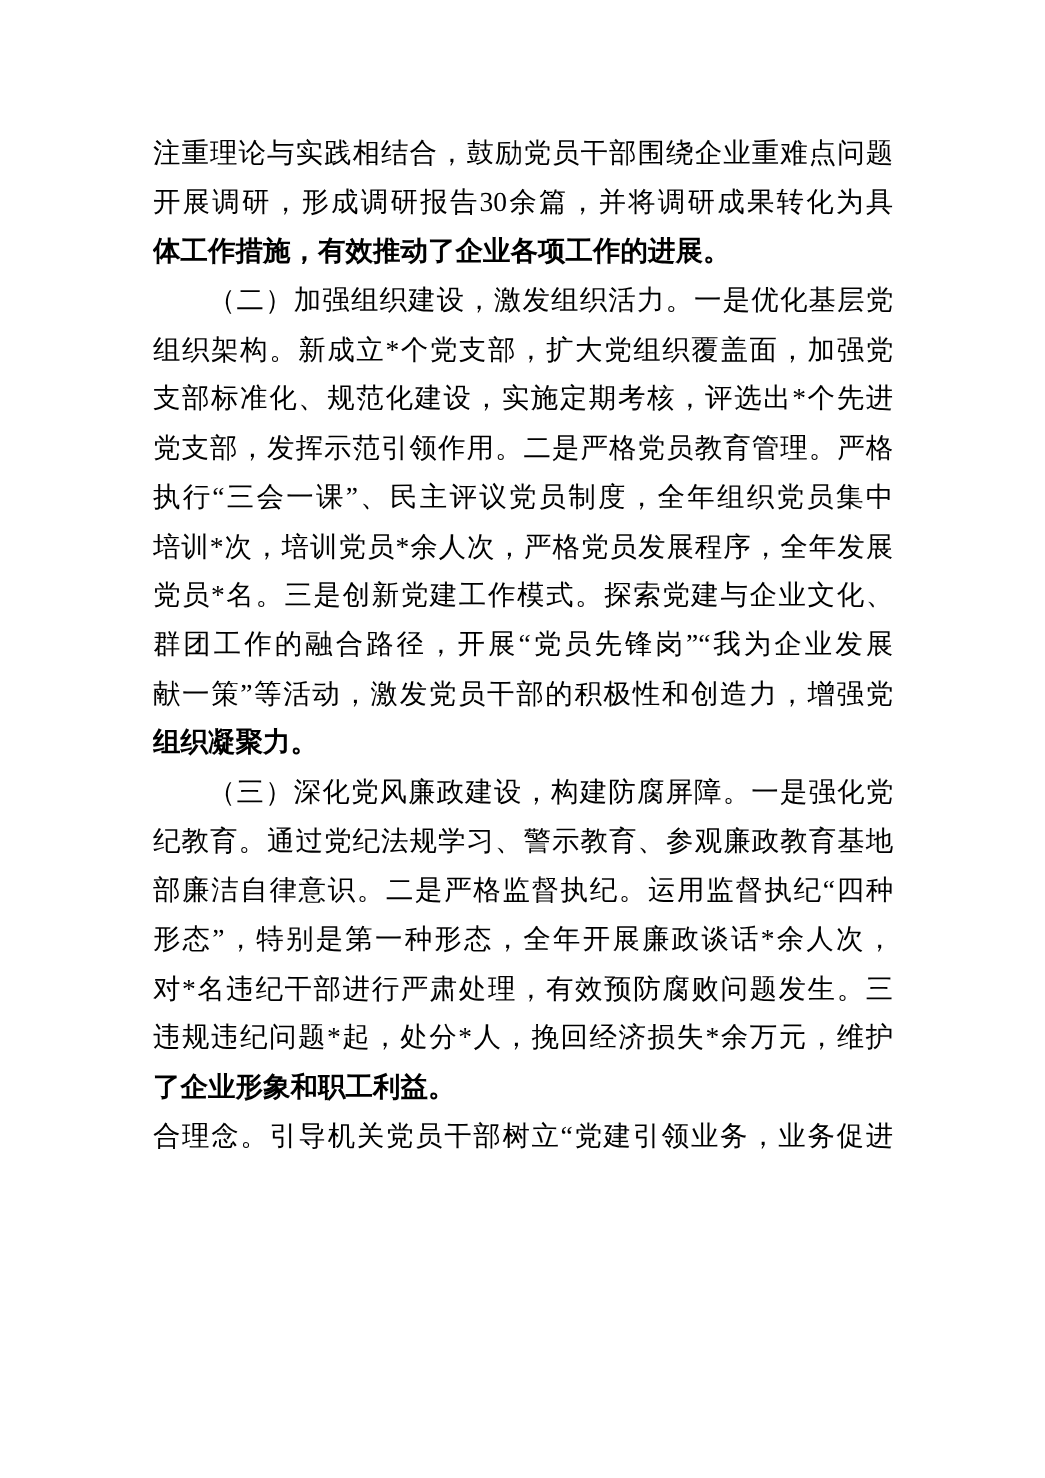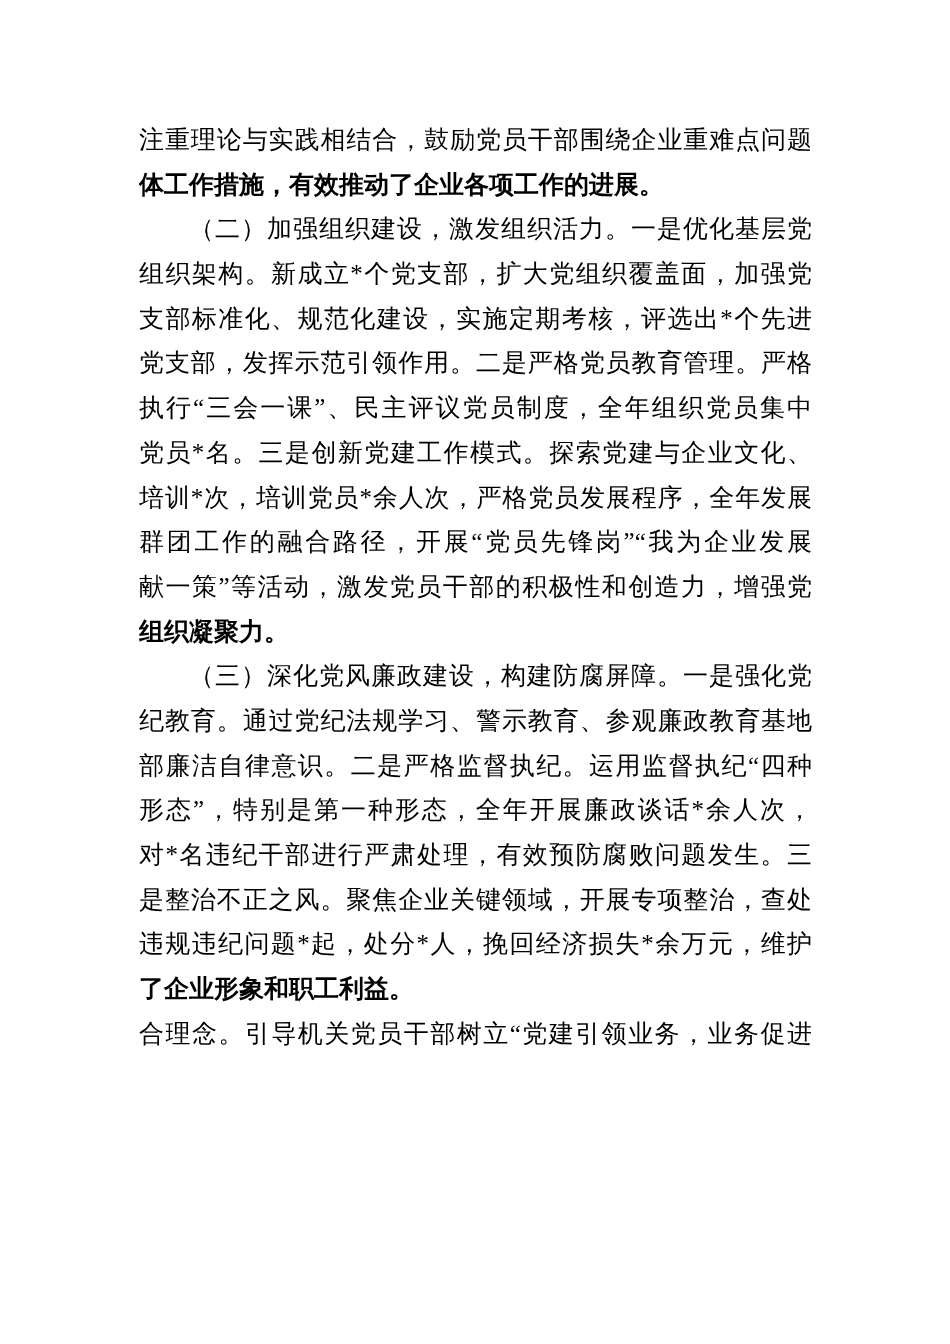--- a/index.html
+++ b/index.html
@@ -33,38 +33,38 @@
   .line.indent { text-indent:2em; }
   .b-seg { font-weight:normal; }
 </style>
 </head>
 <body>
 
 <div class="page">
   <div class="content">
 
     <div class="line"><span>注重理论与实践相结合，鼓励党员干部围绕企业重难点问题</span></div>
+    <div class="line"><span>开展调研，形成调研报告30余篇，并将调研成果转化为具</span></div>
     <div class="line end"><span>体工作措施，有效推动了企业各项工作的进展。</span></div>
 
     <div class="line indent"><span class="b-seg">（二）加强组织建设，激发组织活力。</span><span>一是优化基层党</span></div>
     <div class="line"><span>组织架构。新成立*个党支部，扩大党组织覆盖面，加强党</span></div>
     <div class="line"><span>支部标准化、规范化建设，实施定期考核，评选出*个先进</span></div>
     <div class="line"><span>党支部，发挥示范引领作用。二是严格党员教育管理。严格</span></div>
     <div class="line"><span>执行“三会一课”、民主评议党员制度，全年组织党员集中</span></div>
+    <div class="line"><span>培训*次，培训党员*余人次，严格党员发展程序，全年发展</span></div>
     <div class="line"><span>党员*名。三是创新党建工作模式。探索党建与企业文化、</span></div>
-    <div class="line"><span>培训*次，培训党员*余人次，严格党员发展程序，全年发展</span></div>
     <div class="line"><span>群团工作的融合路径，开展“党员先锋岗”“我为企业发展</span></div>
     <div class="line"><span>献一策”等活动，激发党员干部的积极性和创造力，增强党</span></div>
     <div class="line end"><span>组织凝聚力。</span></div>
 
     <div class="line indent"><span class="b-seg">（三）深化党风廉政建设，构建防腐屏障。</span><span>一是强化党</span></div>
     <div class="line"><span>纪教育。通过党纪法规学习、警示教育、参观廉政教育基地</span></div>
     <div class="line"><span>部廉洁自律意识。二是严格监督执纪。运用监督执纪“四种</span></div>
     <div class="line"><span>形态”，特别是第一种形态，全年开展廉政谈话*余人次，</span></div>
     <div class="line"><span>对*名违纪干部进行严肃处理，有效预防腐败问题发生。三</span></div>
-    <div class="line"><span>是整治不正之风。聚焦企业关键领域，开展专项整治，查处</span></div>
     <div class="line"><span>违规违纪问题*起，处分*人，挽回经济损失*余万元，维护</span></div>
     <div class="line end"><span>了企业形象和职工利益。</span></div>
 
     <div class="line"><span>合理念。引导机关党员干部树立“党建引领业务，业务促进</span></div>
 
   </div>
 </div>
 
 </body></html>

